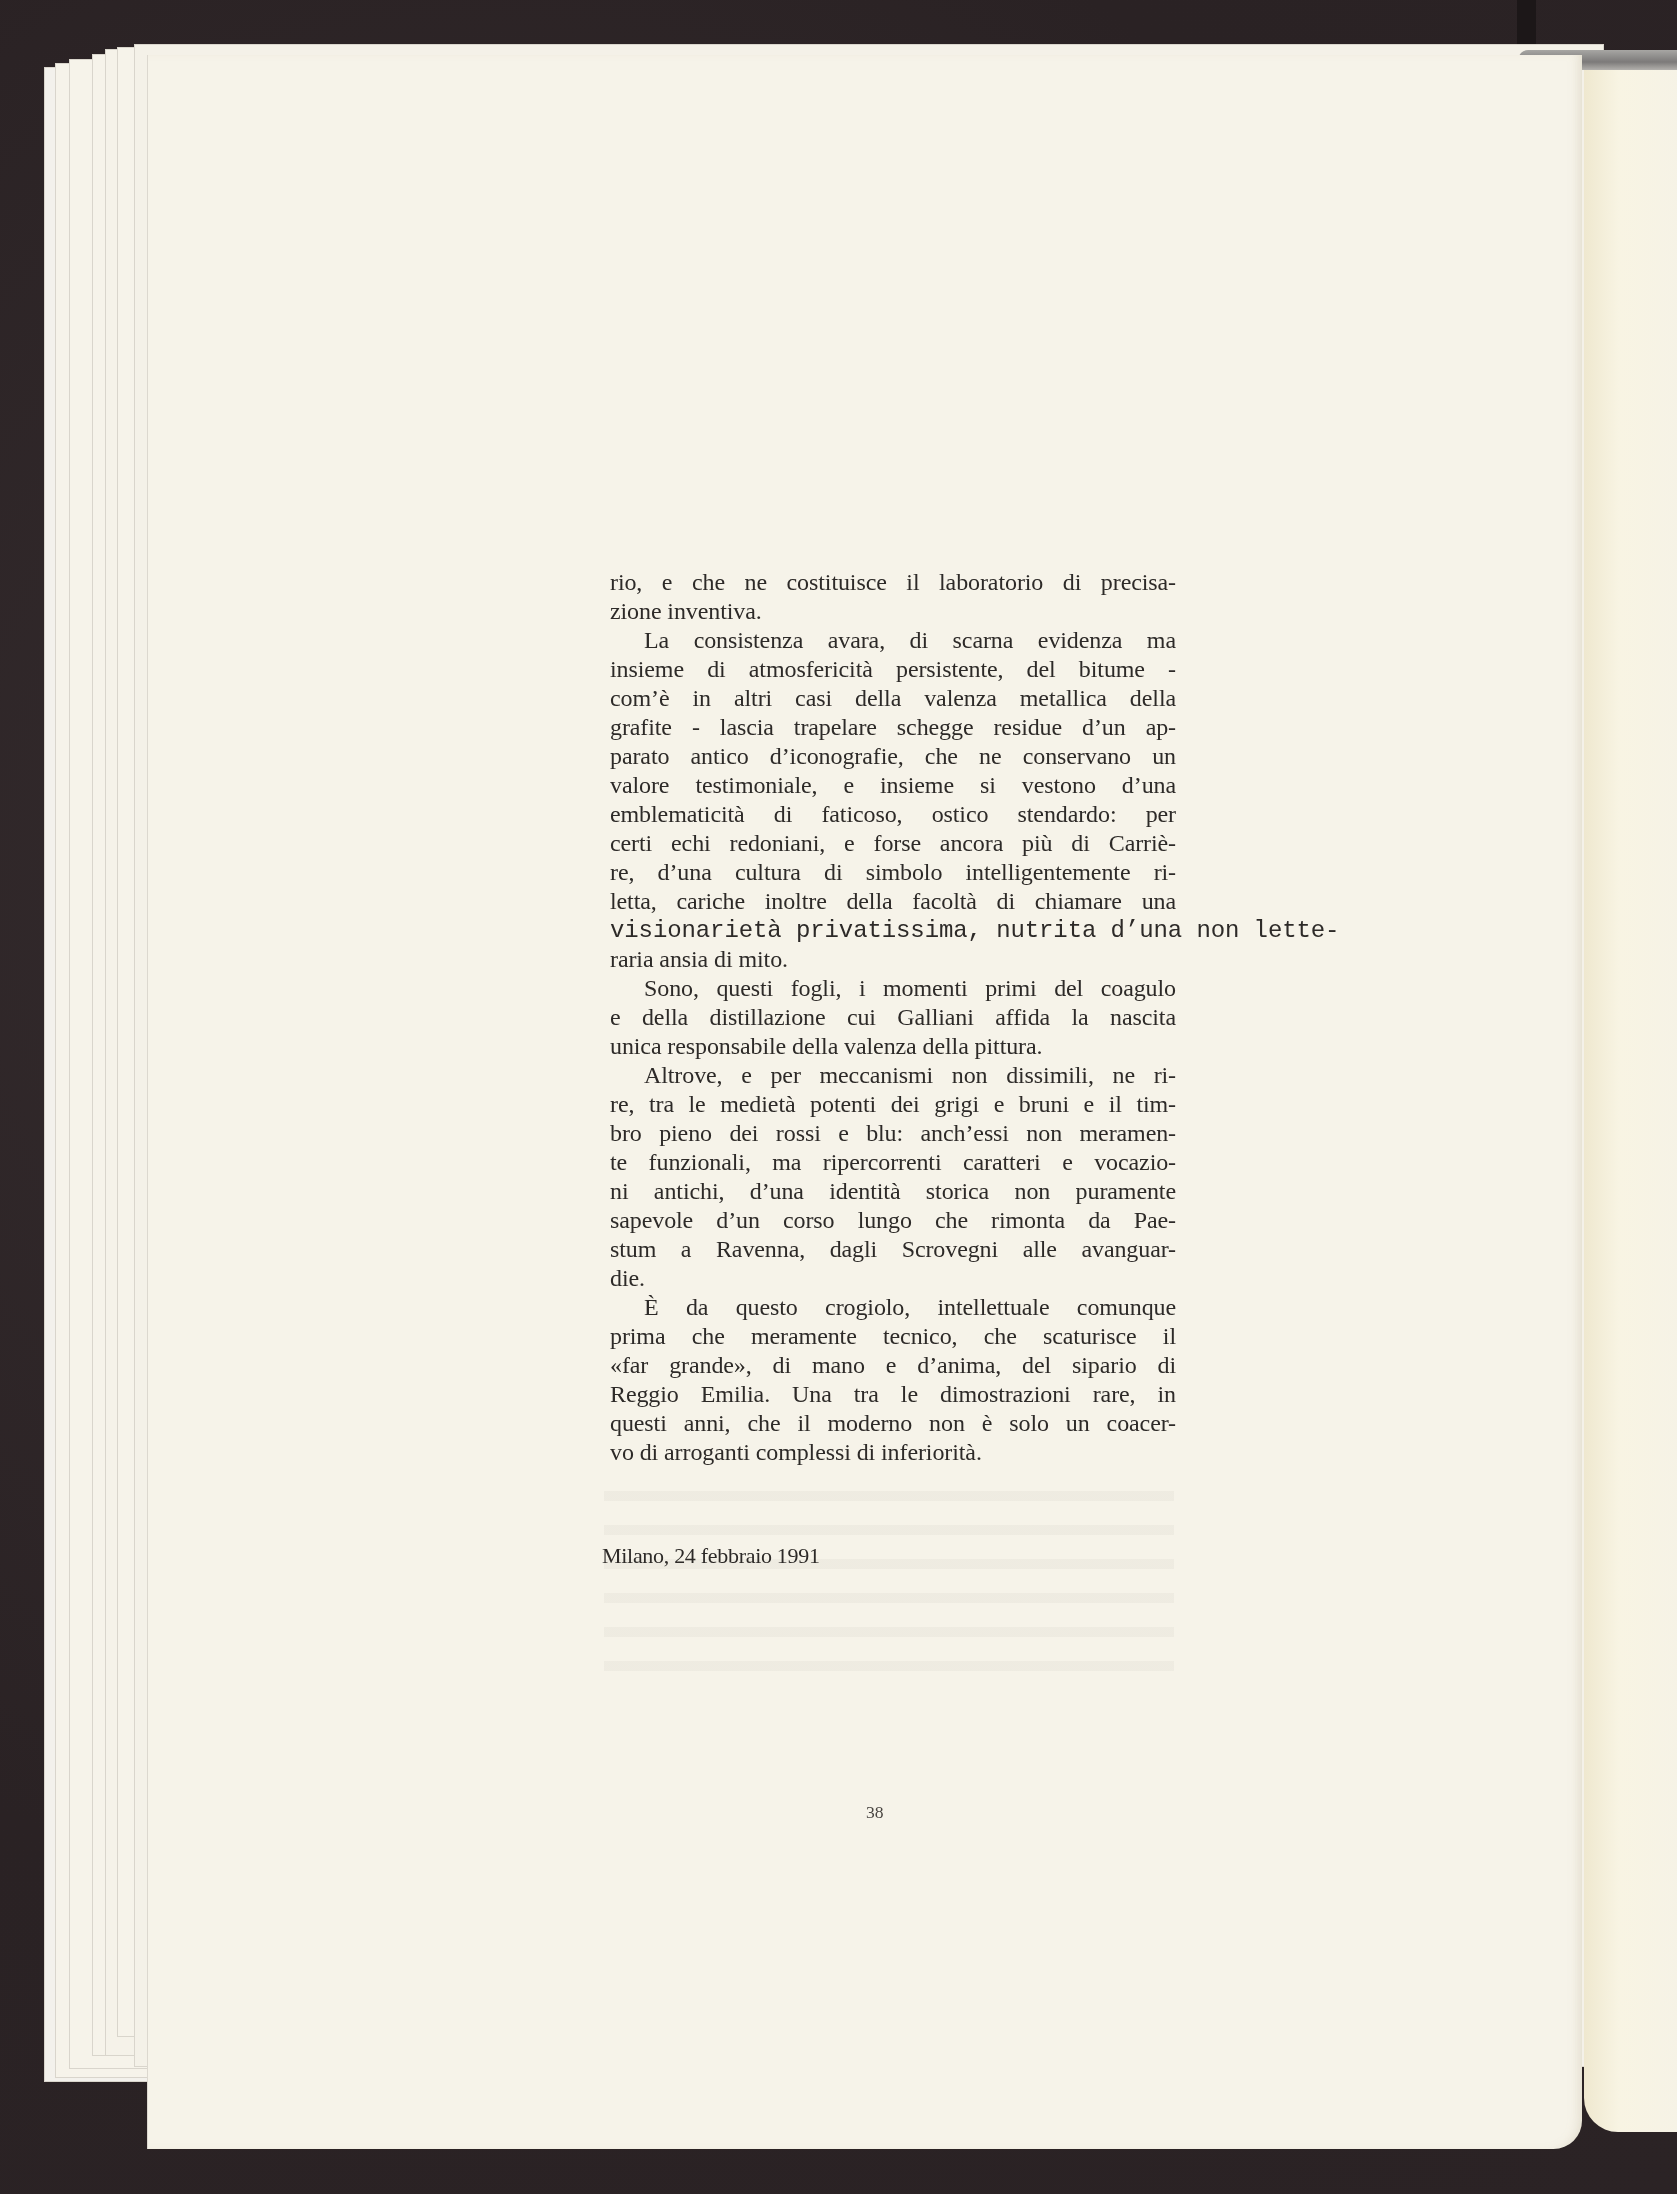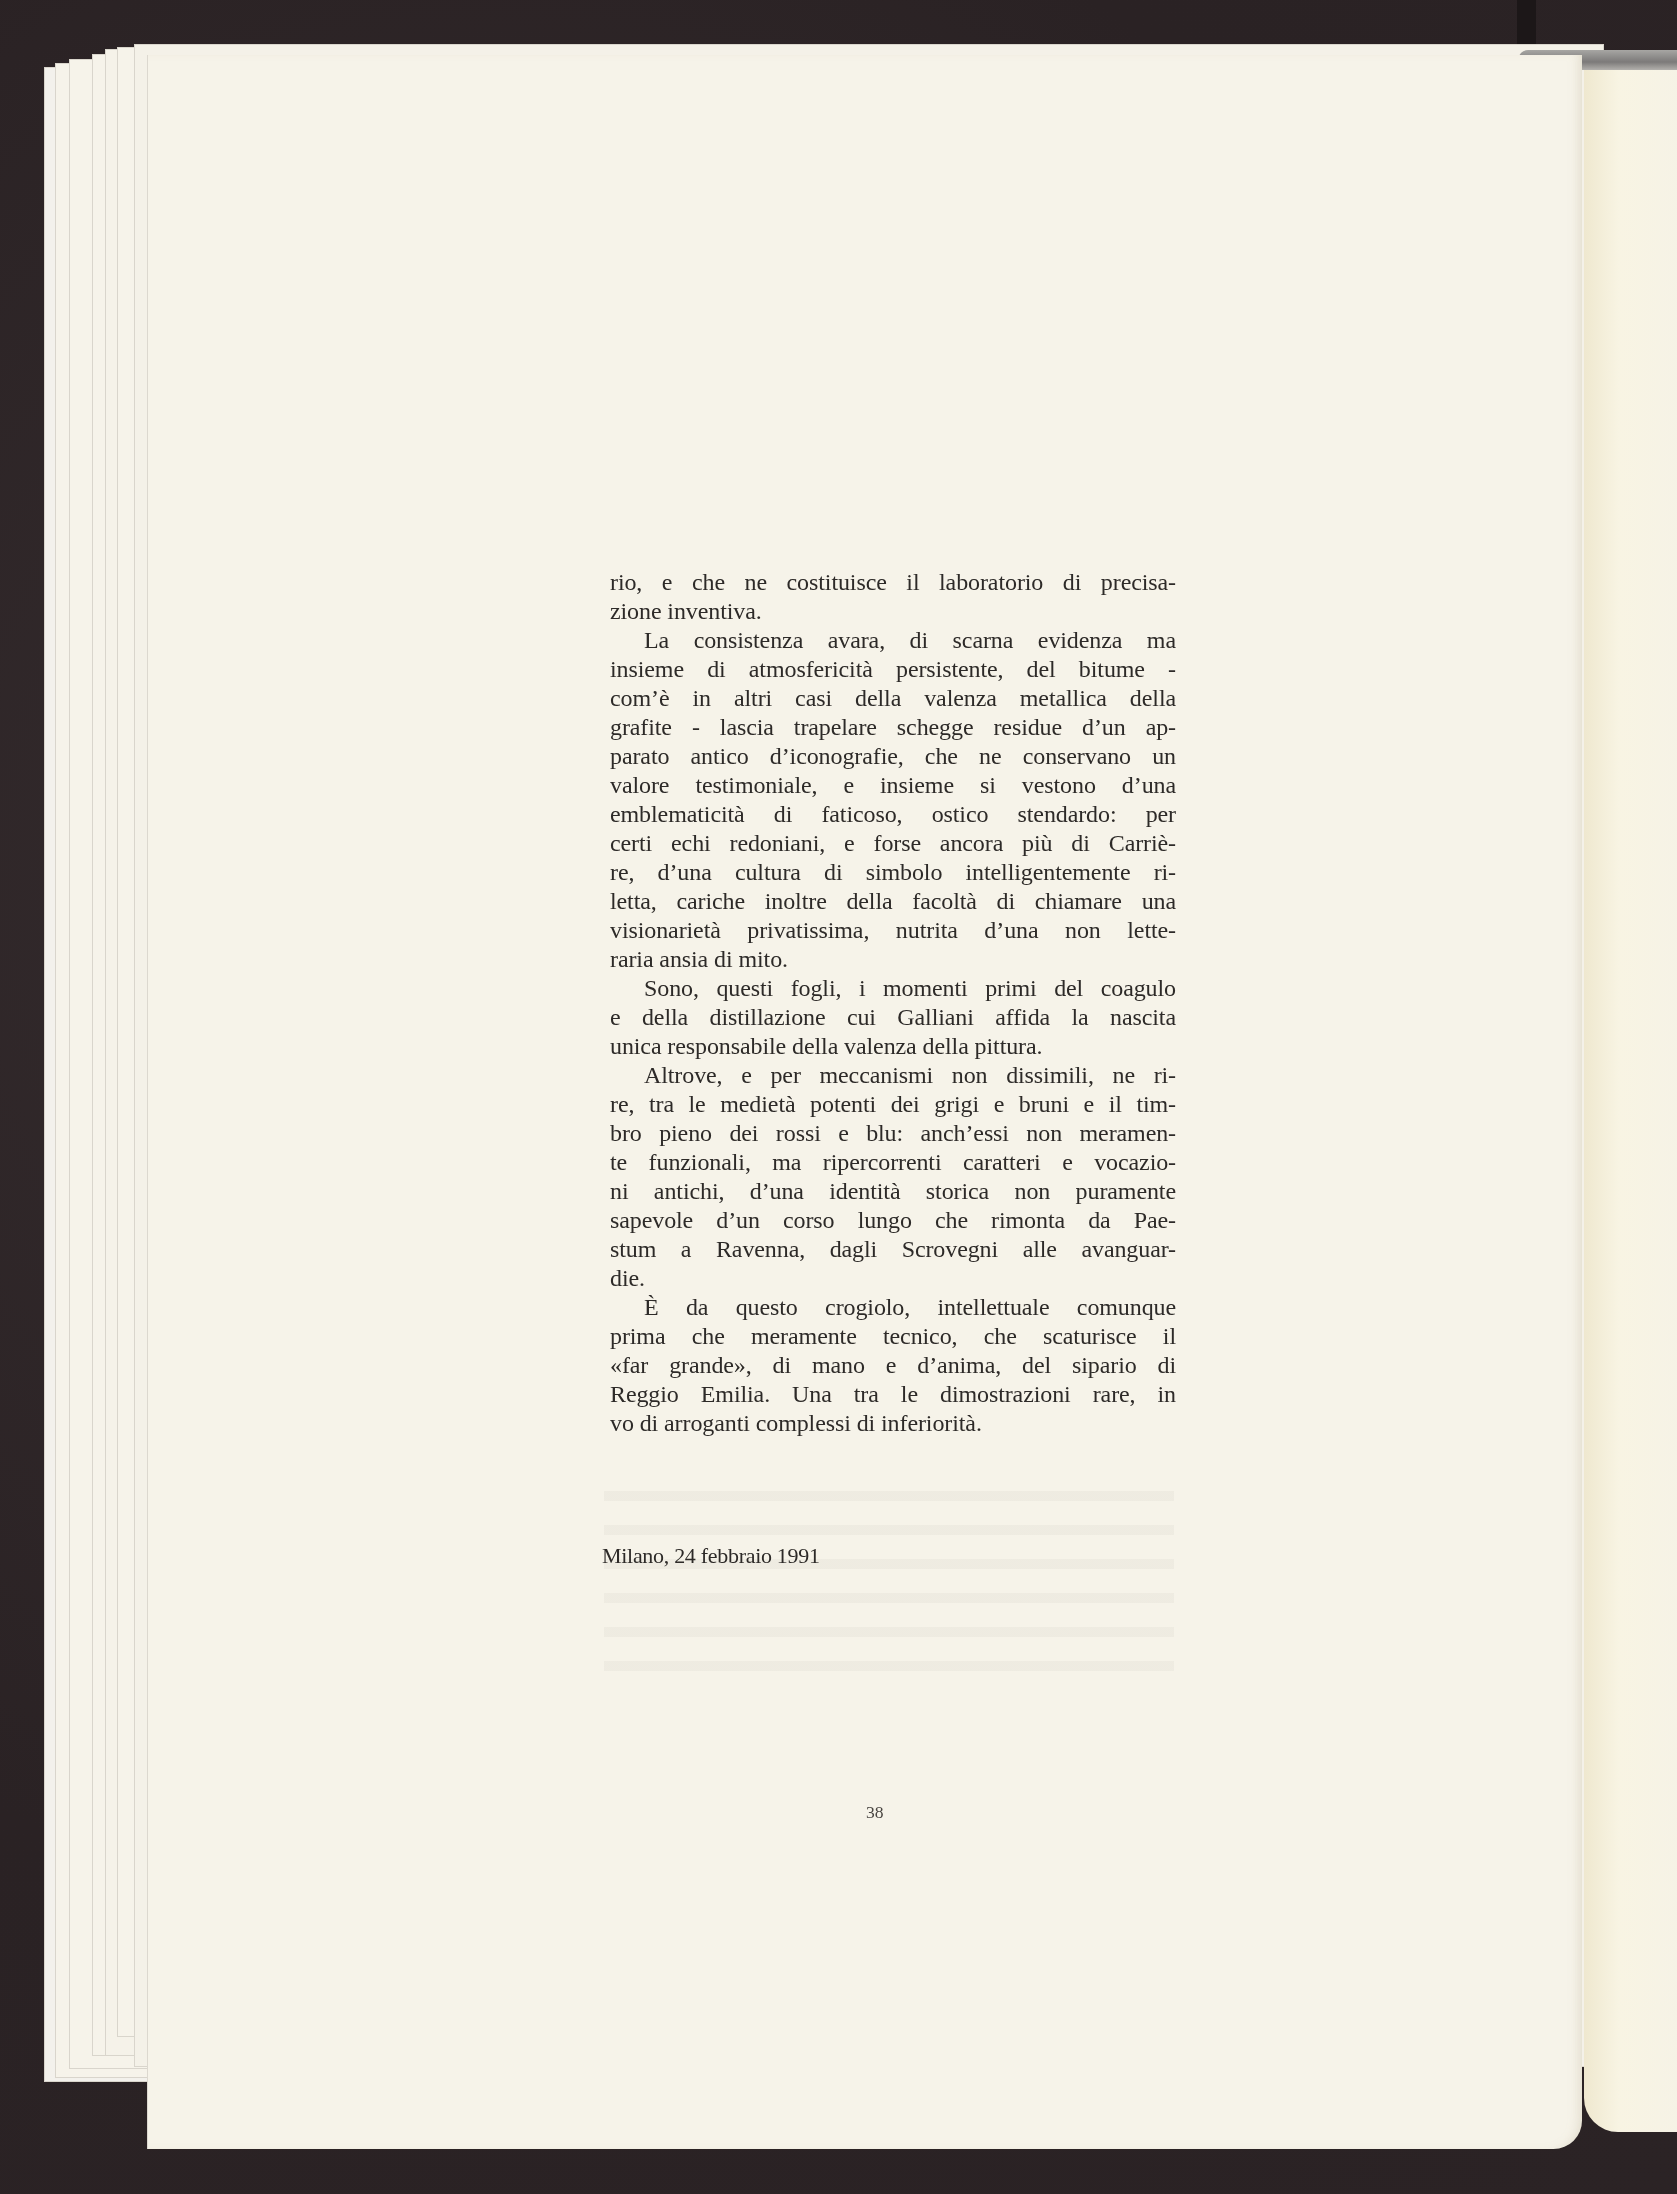--- a/index.html
+++ b/index.html
@@ -95,21 +95,21 @@
     <span class="line" style="padding-left: 34px; display: block; word-spacing: 0px;">La consistenza avara, di scarna evidenza ma</span>
     <span class="line" style="display: block; word-spacing: 0px;">insieme di atmosfericità persistente, del bitume -</span>
     <span class="line" style="display: block; word-spacing: 0px;">com’è in altri casi della valenza metallica della</span>
     <span class="line" style="display: block; word-spacing: 0px;">grafite - lascia trapelare schegge residue d’un ap-</span>
     <span class="line" style="display: block; word-spacing: 0px;">parato antico d’iconografie, che ne conservano un</span>
     <span class="line" style="display: block; word-spacing: 0px;">valore testimoniale, e insieme si vestono d’una</span>
     <span class="line" style="display: block; word-spacing: 0px;">emblematicità di faticoso, ostico stendardo: per</span>
     <span class="line" style="display: block; word-spacing: 0px;">certi echi redoniani, e forse ancora più di Carriè-</span>
     <span class="line" style="display: block; word-spacing: 0px;">re, d’una cultura di simbolo intelligentemente ri-</span>
     <span class="line" style="display: block; word-spacing: 0px;">letta, cariche inoltre della facoltà di chiamare una</span>
-    <span class="line" style="display: block; word-spacing: 0px;">visionarietà privatissima, nutrita d’una non lette-</span>
+    <span class="line" style="display: block; word-spacing: 0px; font-family: Liberation Mono, monospace;">visionarietà privatissima, nutrita d’una non lette-</span>
     <span class="line last">raria ansia di mito.</span>
   </p>
   <p>
     <span class="line" style="padding-left: 34px; display: block; word-spacing: 0px;">Sono, questi fogli, i momenti primi del coagulo</span>
     <span class="line" style="display: block; word-spacing: 0px;">e della distillazione cui Galliani affida la nascita</span>
     <span class="line last">unica responsabile della valenza della pittura.</span>
   </p>
   <p>
     <span class="line" style="padding-left: 34px; display: block; word-spacing: 0px;">Altrove, e per meccanismi non dissimili, ne ri-</span>
     <span class="line" style="display: block; word-spacing: 0px;">re, tra le medietà potenti dei grigi e bruni e il tim-</span>
@@ -118,19 +118,20 @@
     <span class="line" style="display: block; word-spacing: 0px;">ni antichi, d’una identità storica non puramente</span>
     <span class="line" style="display: block; word-spacing: 0px;">sapevole d’un corso lungo che rimonta da Pae-</span>
     <span class="line" style="display: block; word-spacing: 0px;">stum a Ravenna, dagli Scrovegni alle avanguar-</span>
     <span class="line last">die.</span>
   </p>
   <p>
     <span class="line" style="padding-left: 34px; display: block; word-spacing: 0px;">È da questo crogiolo, intellettuale comunque</span>
     <span class="line" style="display: block; word-spacing: 0px;">prima che meramente tecnico, che scaturisce il</span>
     <span class="line" style="display: block; word-spacing: 0px;">«far grande», di mano e d’anima, del sipario di</span>
     <span class="line" style="display: block; word-spacing: 0px;">Reggio Emilia. Una tra le dimostrazioni rare, in</span>
+    <span class="line" style="display: block; word-spacing: 0px;">questi anni, che il moderno non è solo un coacer-</span>
     <span class="line last">vo di arroganti complessi di inferiorità.</span>
   </p>
 </div>
 
 <div class="signature">Milano, 24 febbraio 1991</div>
 <div class="page-number">38</div>
 
 
 </body></html>

